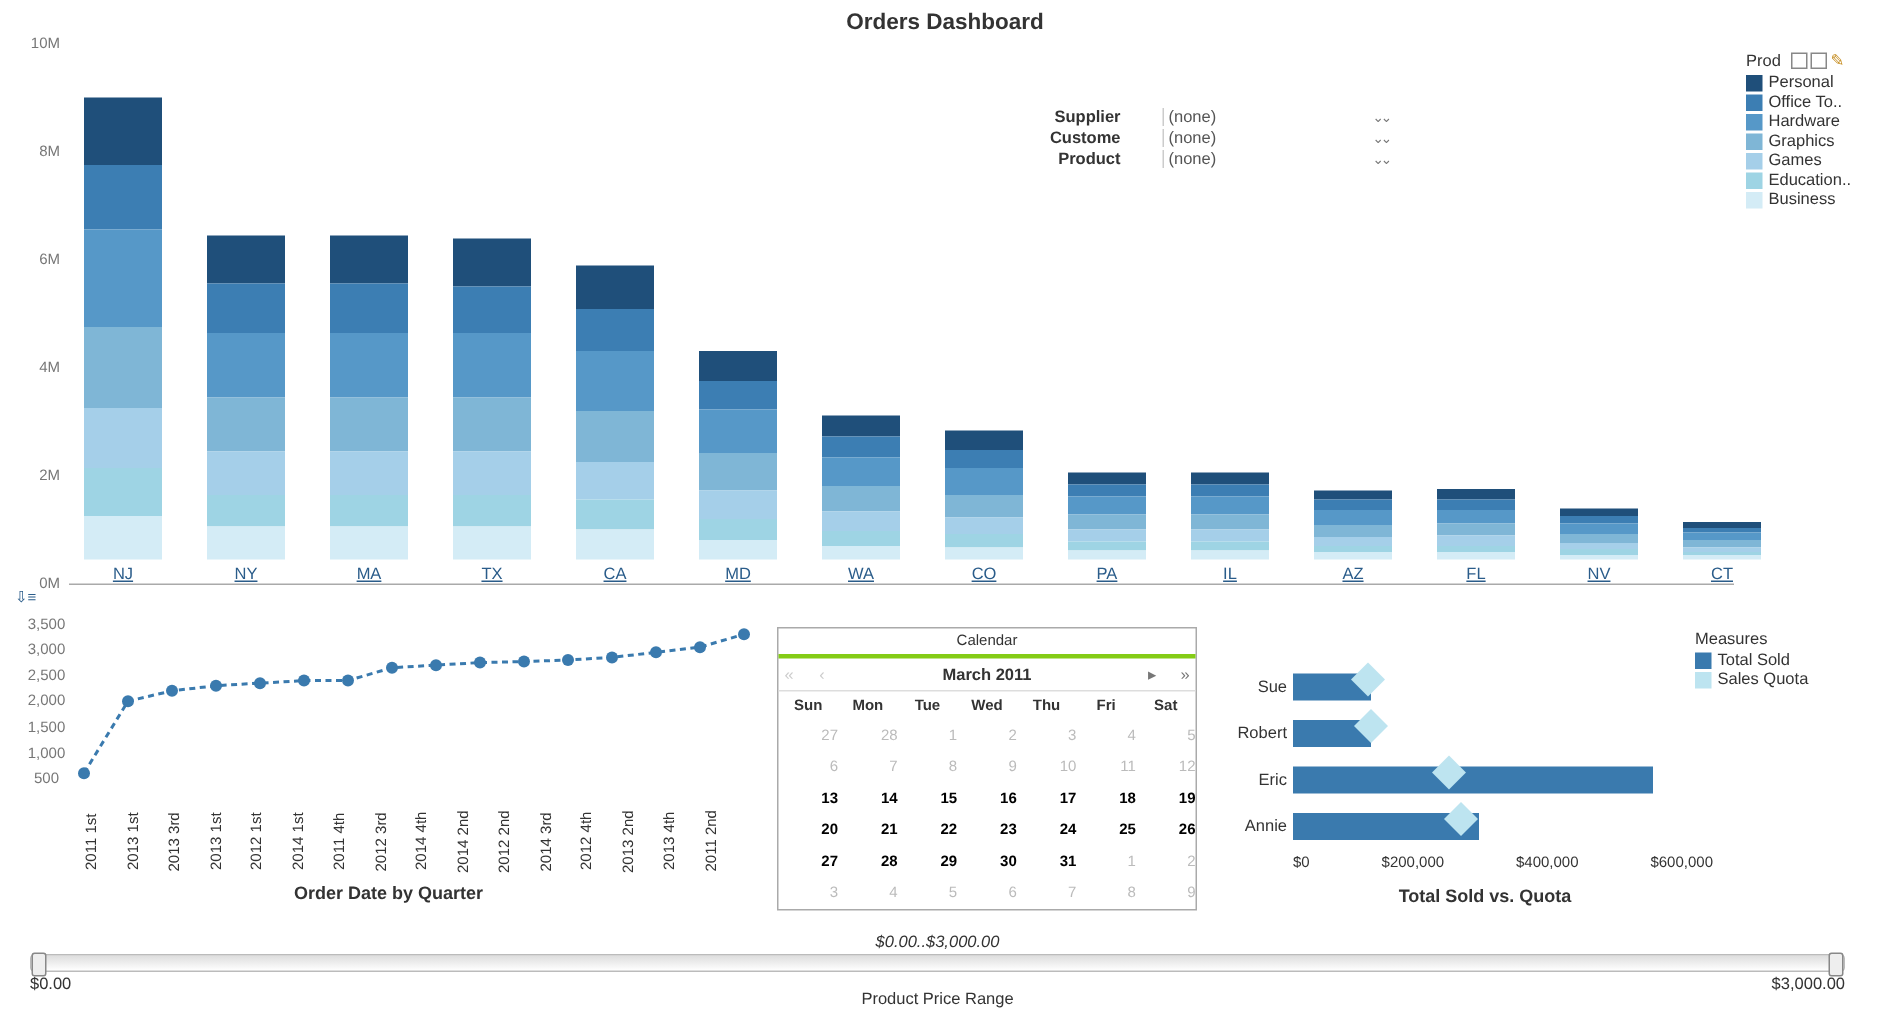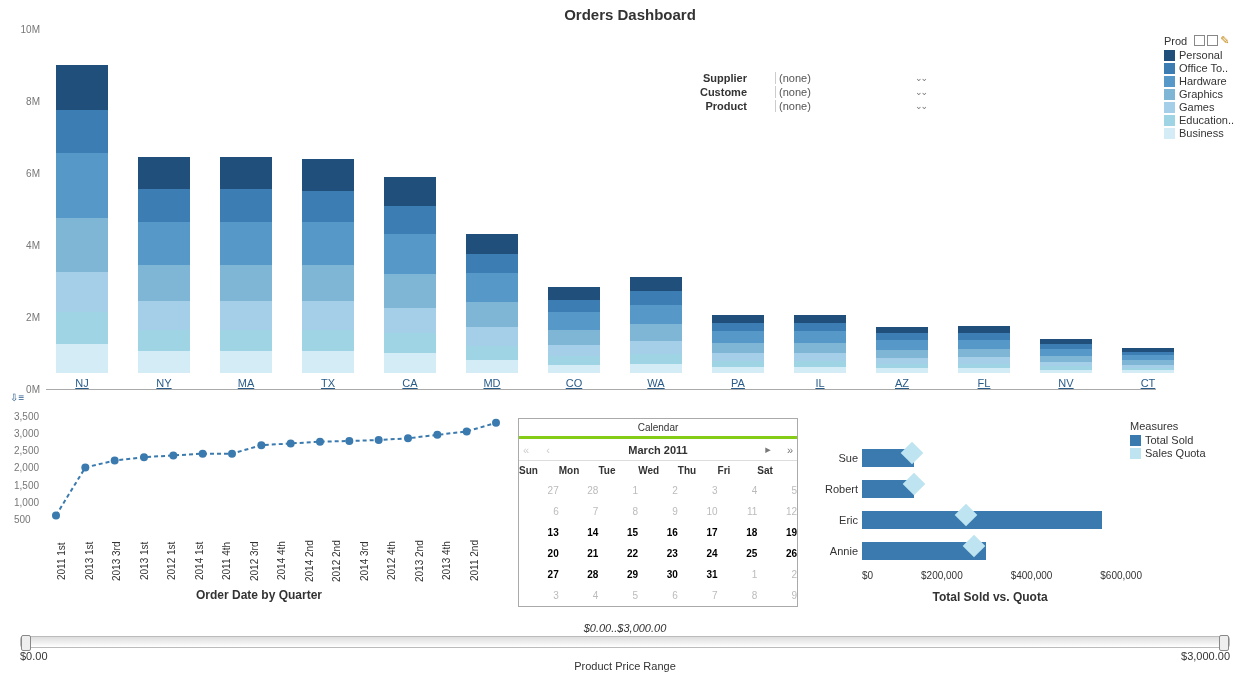--- a/index.html
+++ b/index.html
@@ -118,21 +118,21 @@
     position: absolute;
     top: 416px;
     left: 14px;
     width: 490px;
     height: 190px;
   }
   .lc-yaxis {
     position: absolute;
     left: 0; top: 0; width: 36px; height: 120px;
   }
-  .lc-yaxis .tick { position: absolute; left:0; width:34px; text-align:left; font-size:10px; color:#777;}
+  .lc-yaxis .tick { position: absolute; left:0; width:34px; text-align:center; font-size:10px; color:#777;}
   .lc-plot {
     position: absolute; left:42px; top:0; width:440px; height:120px;
   }
   .lc-plot svg { width:100%; height:100%; overflow:visible;}
   .lc-xlabels {
     position: absolute; left:42px; top:122px; width:440px; display:flex;
   }
   .lc-xlabels span {
     flex:1; font-size:10px; text-align:center;
     writing-mode: vertical-rl; transform: rotate(180deg);
@@ -150,21 +150,21 @@
     width: 280px;
     border: 1px solid #aaa;
     background:#fff;
   }
   .cal-title { border-bottom:3px solid #84cc16; padding:3px 6px; font-size:10px;text-align:center;}
   .cal-nav { display:flex; align-items:center; justify-content:center; padding:4px 0; border-bottom:1px solid #ddd; gap:8px; font-size:11px;}
   .cal-nav .spacer{flex:1;}
   .cal-nav .navbtn{width:14px; text-align:center; color:#777; cursor:pointer;}
   .cal-month{font-weight:bold;}
   .cal-grid { display:grid; grid-template-columns: repeat(7,1fr); }
-  .cal-grid .dh { font-weight:bold; padding:4px 0; font-size:10px;}
+  .cal-grid .dh { font-weight:bold; text-align:center; padding:4px 0; font-size:10px;}
   .cal-grid .d { text-align:right; padding:5px 0; font-size:10px;}
   .cal-grid .d.out { color:#bbb;}
   .cal-grid .d.in { color:#000; font-weight:bold;}
 
   
   .quota {
     position: absolute;
     top: 420px;
     left: 820px;
     width: 340px;
@@ -289,41 +289,41 @@
           <div class="bar-seg" style="background: rgb(165, 207, 233); height: 18.72px;"></div>
           <div class="bar-seg" style="background: rgb(127, 182, 214); height: 25.2px;"></div>
           <div class="bar-seg" style="background: rgb(86, 152, 200); height: 28.8px;"></div>
           <div class="bar-seg" style="background: rgb(60, 126, 179); height: 19.8px;"></div>
           <div class="bar-seg" style="background: rgb(31, 79, 122); height: 19.8px;"></div>
         </div>
         <div class="bar-label">MD</div>
       </div>
       <div class="bar-col">
         <div class="bar-stack">
+          <div class="bar-seg" style="background: rgb(212, 236, 246); height: 9.36px;"></div>
+          <div class="bar-seg" style="background: rgb(158, 212, 228); height: 9.72px;"></div>
+          <div class="bar-seg" style="background: rgb(165, 207, 233); height: 12.96px;"></div>
+          <div class="bar-seg" style="background: rgb(127, 182, 214); height: 16.92px;"></div>
+          <div class="bar-seg" style="background: rgb(86, 152, 200); height: 19.44px;"></div>
+          <div class="bar-seg" style="background: rgb(60, 126, 179); height: 13.68px;"></div>
+          <div class="bar-seg" style="background: rgb(31, 79, 122); height: 13.68px;"></div>
+        </div>
+        <div class="bar-label">WA</div>
+      </div>
+      <div class="bar-col">
+        <div class="bar-stack">
           <div class="bar-seg" style="background: rgb(212, 236, 246); height: 8.28px;"></div>
           <div class="bar-seg" style="background: rgb(158, 212, 228); height: 8.28px;"></div>
           <div class="bar-seg" style="background: rgb(165, 207, 233); height: 11.52px;"></div>
           <div class="bar-seg" style="background: rgb(127, 182, 214); height: 15.12px;"></div>
           <div class="bar-seg" style="background: rgb(86, 152, 200); height: 17.64px;"></div>
           <div class="bar-seg" style="background: rgb(60, 126, 179); height: 12.6px;"></div>
           <div class="bar-seg" style="background: rgb(31, 79, 122); height: 12.6px;"></div>
         </div>
         <div class="bar-label">CO</div>
-      </div>
-      <div class="bar-col">
-        <div class="bar-stack">
-          <div class="bar-seg" style="background: rgb(212, 236, 246); height: 9.36px;"></div>
-          <div class="bar-seg" style="background: rgb(158, 212, 228); height: 9.72px;"></div>
-          <div class="bar-seg" style="background: rgb(165, 207, 233); height: 12.96px;"></div>
-          <div class="bar-seg" style="background: rgb(127, 182, 214); height: 16.92px;"></div>
-          <div class="bar-seg" style="background: rgb(86, 152, 200); height: 19.44px;"></div>
-          <div class="bar-seg" style="background: rgb(60, 126, 179); height: 13.68px;"></div>
-          <div class="bar-seg" style="background: rgb(31, 79, 122); height: 13.68px;"></div>
-        </div>
-        <div class="bar-label">WA</div>
       </div>
       <div class="bar-col">
         <div class="bar-stack">
           <div class="bar-seg" style="background: rgb(212, 236, 246); height: 5.76px;"></div>
           <div class="bar-seg" style="background: rgb(158, 212, 228); height: 6.12px;"></div>
           <div class="bar-seg" style="background: rgb(165, 207, 233); height: 7.92px;"></div>
           <div class="bar-seg" style="background: rgb(127, 182, 214); height: 10.08px;"></div>
           <div class="bar-seg" style="background: rgb(86, 152, 200); height: 11.88px;"></div>
           <div class="bar-seg" style="background: rgb(60, 126, 179); height: 8.28px;"></div>
           <div class="bar-seg" style="background: rgb(31, 79, 122); height: 8.28px;"></div>

